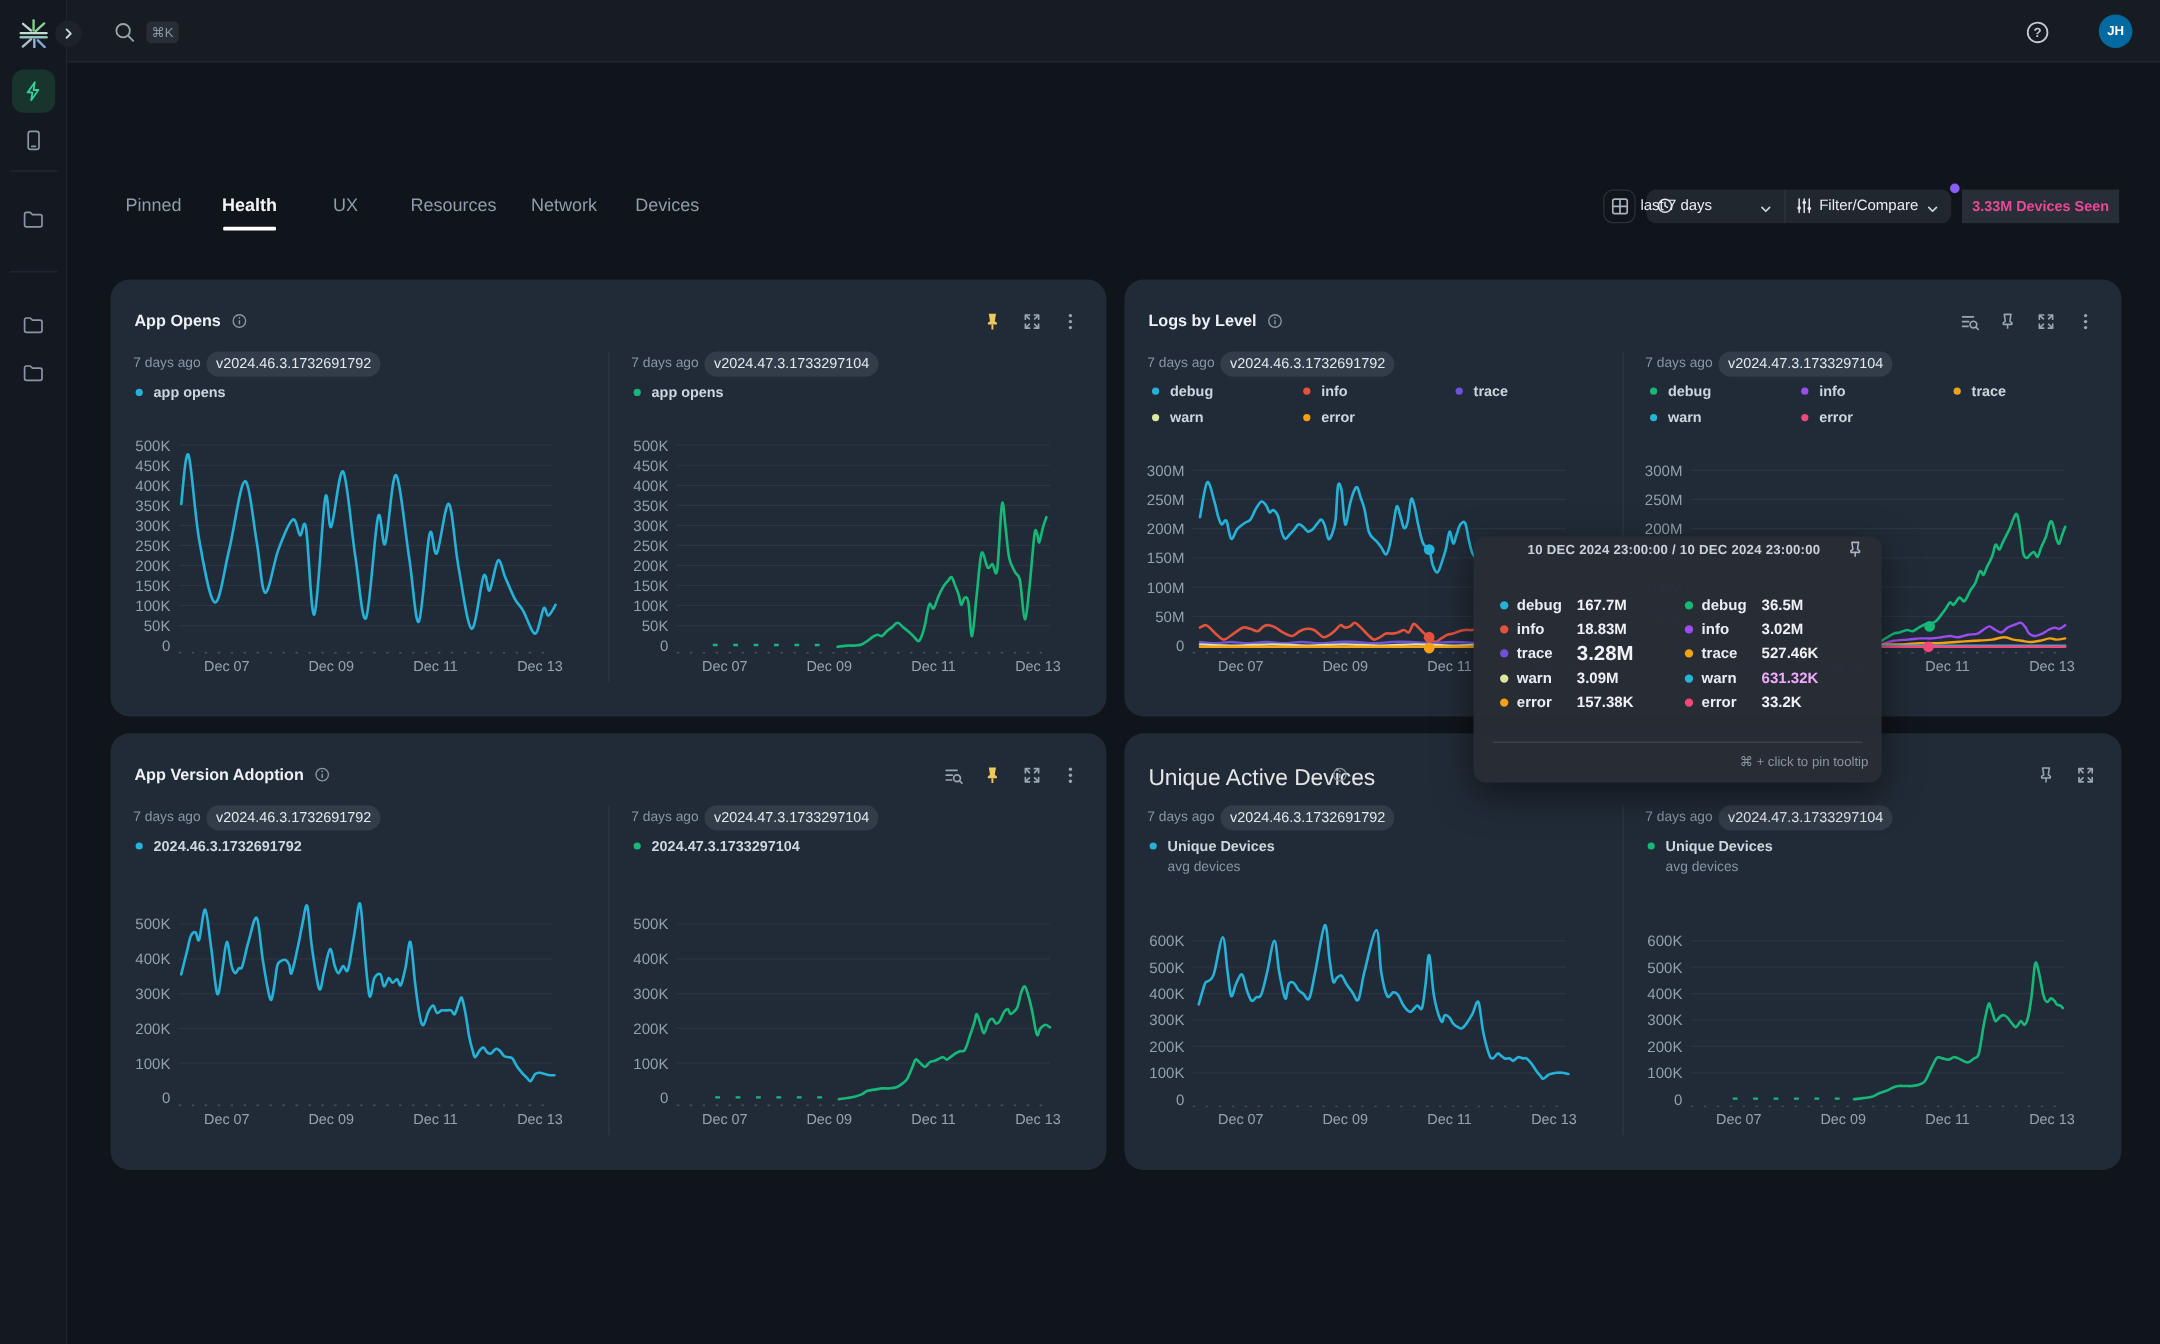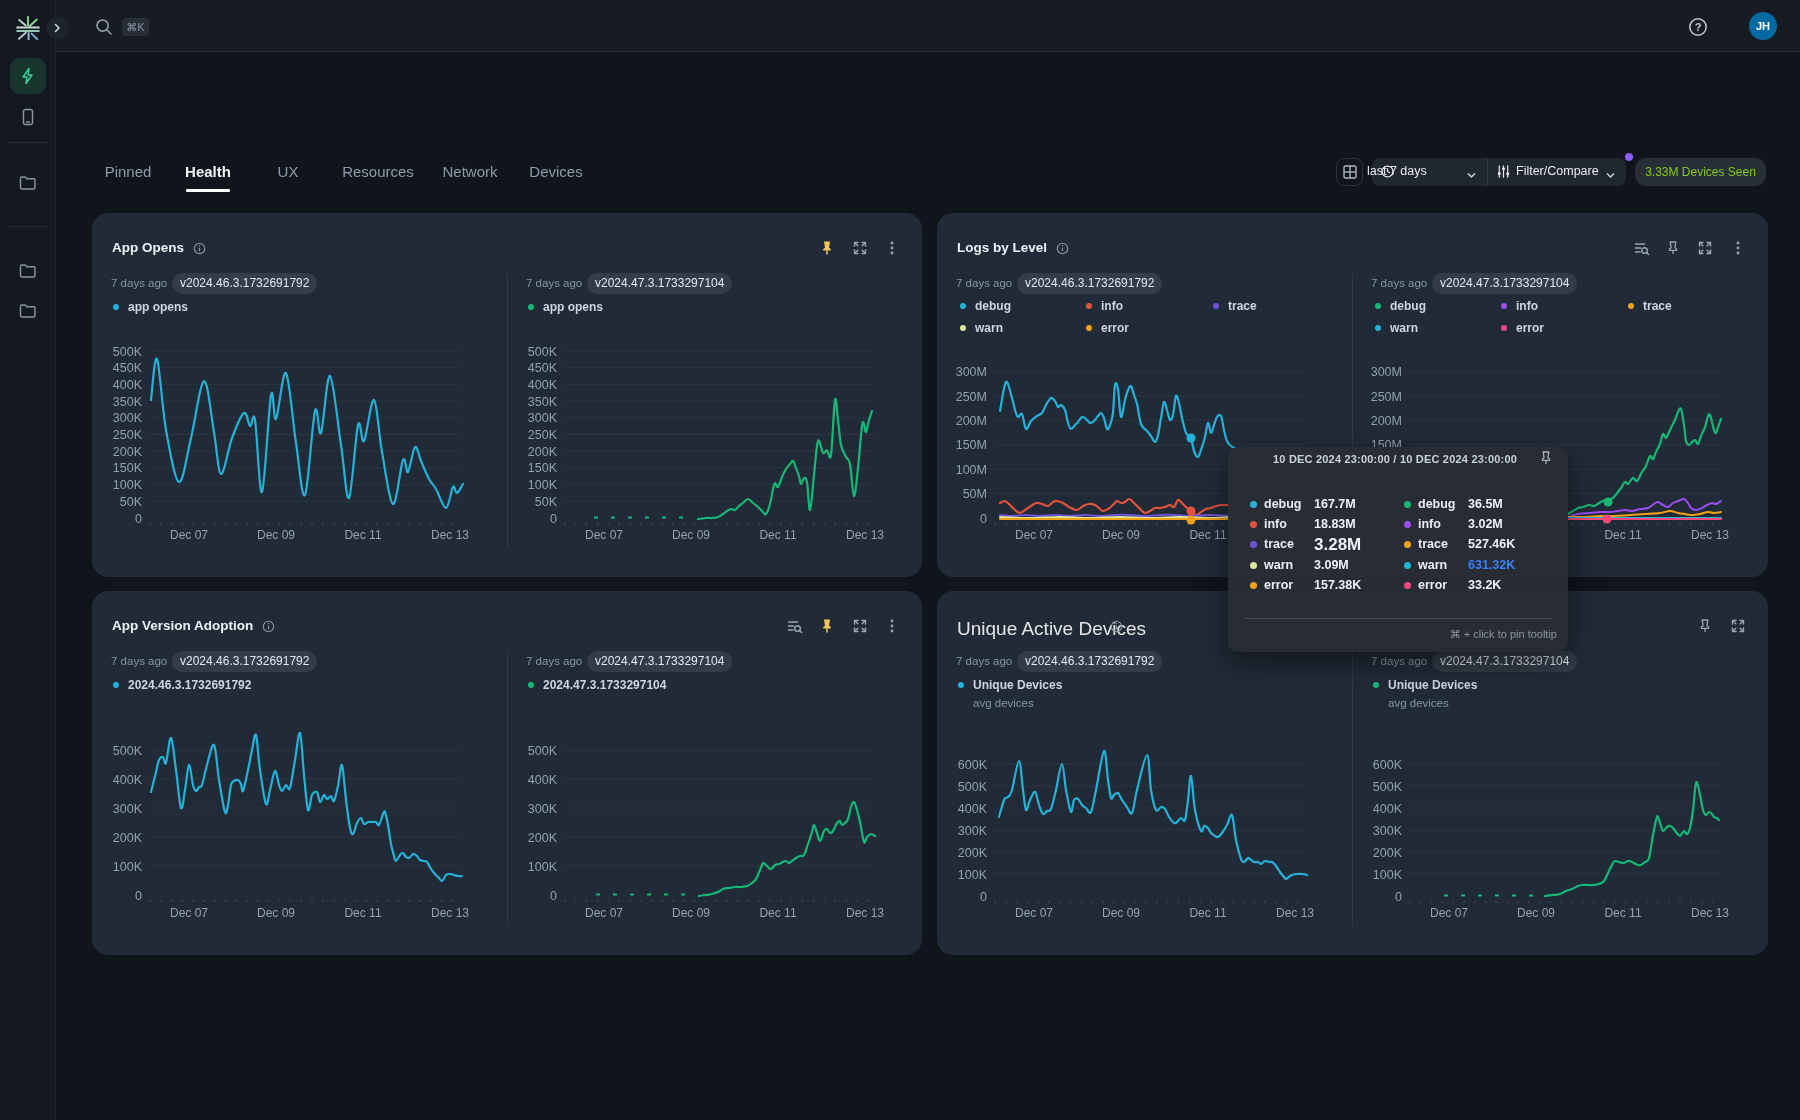--- a/index.html
+++ b/index.html
@@ -1,16 +1,16 @@
 <!DOCTYPE html>
 <html><head><meta charset="utf-8"><title>bitdrift</title>
 <style>
 * { margin:0; padding:0; box-sizing:border-box; }
 html,body { width:1800px; height:1120px; background:#10141b; font-family:"Liberation Sans", sans-serif; overflow:hidden; }
-.card { position:absolute; background:#212b37; border-radius:16px; }
+.card { position:absolute; background:#212b37; border-radius:16px;margin-top:20px; }
 .chip { position:absolute; height:21px; padding:0 8px; border-radius:10.5px; background:#333d49; color:#e2e8ee; font-size:12px; line-height:21px; }
 </style></head>
 <body>
 <div style="position:relative;width:1800px;height:1120px">
 <div style="position:absolute;left:56px;top:0;width:1744px;height:52px;background:#171c23;border-bottom:1px solid #232932;z-index:10">
       <div style="position:absolute;left:38px;top:17px"><svg width="20" height="20" viewBox="0 0 20 20" fill="none" stroke="#9aa5b1" stroke-width="1.5" stroke-linecap="round">
           <circle cx="8.6" cy="8.6" r="5.6"></circle>
           <path d="M13 13l4 4"></path>
         </svg></div>
       <div style="position:absolute;left:66px;top:18px;width:27px;height:18px;border-radius:4px;background:#272e37;color:#8b96a2;font-size:11px;display:flex;align-items:center;justify-content:center">⌘K</div>
@@ -51,21 +51,21 @@
           <line x1="12.5" y1="2" x2="12.5" y2="14"></line>
 <circle cx="3.5" cy="10" r="1.6" fill="#e4e9ee" stroke="none"></circle>
           <circle cx="8" cy="5" r="1.6" fill="#e4e9ee" stroke="none"></circle>
           <circle cx="12.5" cy="10.5" r="1.6" fill="#e4e9ee" stroke="none"></circle>
         </svg></div>
       <div style="position:absolute;left:1516px;top:31px;font-size:12.5px;font-weight:500;color:#e8edf2">Filter/Compare</div>
       <div style="position:absolute;left:1605px;top:34px"><svg width="11" height="11" viewBox="0 0 12 12" fill="none" stroke="#cfd6dd" stroke-width="1.5" stroke-linecap="round" stroke-linejoin="round">
           <path d="M2.5 4.2L6 7.7l3.5-3.5"></path>
         </svg></div>
       <div style="position:absolute;left:1625px;top:20px;width:8px;height:8px;border-radius:50%;background:#8b5cf6"></div>
-      <div style="position:absolute;left:1635px;top:25px;width:131px;height:28px;background:#272e37;border-radius:11px;display:flex;align-items:center;justify-content:center;font-size:12px;font-weight:400;color:#84cc16">3.33M Devices Seen</div>
+      <div style="position:absolute;left:1635px;top:25px;width:131px;height:28px;background:#272e37;border-radius:0;display:flex;align-items:center;justify-content:center;font-size:12px;font-weight:700;color:#ec4899">3.33M Devices Seen</div>
     </div>
 <div class="card" style="left:92px;top:213px;width:830px;height:364px">
       <div style="position:absolute;left:20px;top:27px;font-size:13.5px;font-weight:700;color:#edf1f5">App Opens</div>
       <div style="position:absolute;left:101px;top:28px"><svg width="13" height="13" viewBox="0 0 14 14" fill="none">
           <circle cx="7" cy="7" r="5.6" stroke="#8a96a3" stroke-width="1.2"></circle>
           <line x1="7" y1="6.3" x2="7" y2="10" stroke="#8a96a3" stroke-width="1.3"></line>
           <circle cx="7" cy="4.1" r="0.8" fill="#8a96a3"></circle>
         </svg></div>
       <div style="position:absolute;left:792px;top:27px;width:16px;height:16px"><svg width="16" height="16" viewBox="0 0 16 16">
           <circle cx="8" cy="3" r="1.4" fill="#9aa6b2"></circle>
@@ -484,21 +484,21 @@
       <div style="position:absolute;left:190px;top:50.0px;font-size:12.5px;font-weight:700;color:#e9eef3;line-height:15px">debug</div>
       <div style="position:absolute;left:240px;top:50.0px;font-size:12.5px;font-weight:700;color:#eef2f6;line-height:15px">36.5M</div>
       <div style="position:absolute;left:176px;top:74.2px;width:7px;height:7px;border-radius:50%;background:#9b4df0"></div>
       <div style="position:absolute;left:190px;top:70.2px;font-size:12.5px;font-weight:700;color:#e9eef3;line-height:15px">info</div>
       <div style="position:absolute;left:240px;top:70.2px;font-size:12.5px;font-weight:700;color:#eef2f6;line-height:15px">3.02M</div>
       <div style="position:absolute;left:176px;top:94.4px;width:7px;height:7px;border-radius:50%;background:#f0a114"></div>
       <div style="position:absolute;left:190px;top:90.4px;font-size:12.5px;font-weight:700;color:#e9eef3;line-height:15px">trace</div>
       <div style="position:absolute;left:240px;top:90.4px;font-size:12.5px;font-weight:700;color:#eef2f6;line-height:15px">527.46K</div>
       <div style="position:absolute;left:176px;top:114.6px;width:7px;height:7px;border-radius:50%;background:#22b6d6"></div>
       <div style="position:absolute;left:190px;top:110.6px;font-size:12.5px;font-weight:700;color:#e9eef3;line-height:15px">warn</div>
-      <div style="position:absolute;left:240px;top:110.6px;font-size:12.5px;font-weight:700;color:#3b82f6;line-height:15px">631.32K</div>
+      <div style="position:absolute;left:240px;top:110.6px;font-size:12.5px;font-weight:700;color:#f0abfc;line-height:15px">631.32K</div>
       <div style="position:absolute;left:176px;top:134.8px;width:7px;height:7px;border-radius:50%;background:#f2487e"></div>
       <div style="position:absolute;left:190px;top:130.8px;font-size:12.5px;font-weight:700;color:#e9eef3;line-height:15px">error</div>
       <div style="position:absolute;left:240px;top:130.8px;font-size:12.5px;font-weight:700;color:#eef2f6;line-height:15px">33.2K</div>
       <div style="position:absolute;left:16px;top:171px;width:308px;height:1px;background:rgba(255,255,255,0.14)"></div>
       <div style="position:absolute;right:11px;top:181px;font-size:11px;color:#8b95a1">⌘ + click to pin tooltip</div>
     </div>
 <div style="position:absolute;left:0;top:0;width:56px;height:1120px;background:#141921;border-right:1px solid #20262e;z-index:20">
       <div style="position:absolute;left:16px;top:16px"><svg width="24" height="24" viewBox="0 0 24 24" fill="none" stroke-linecap="round" stroke-width="2">
 <g>
 <line x1="12" y1="0.8" x2="12" y2="9.5" stroke="#84cb8d"></line>

